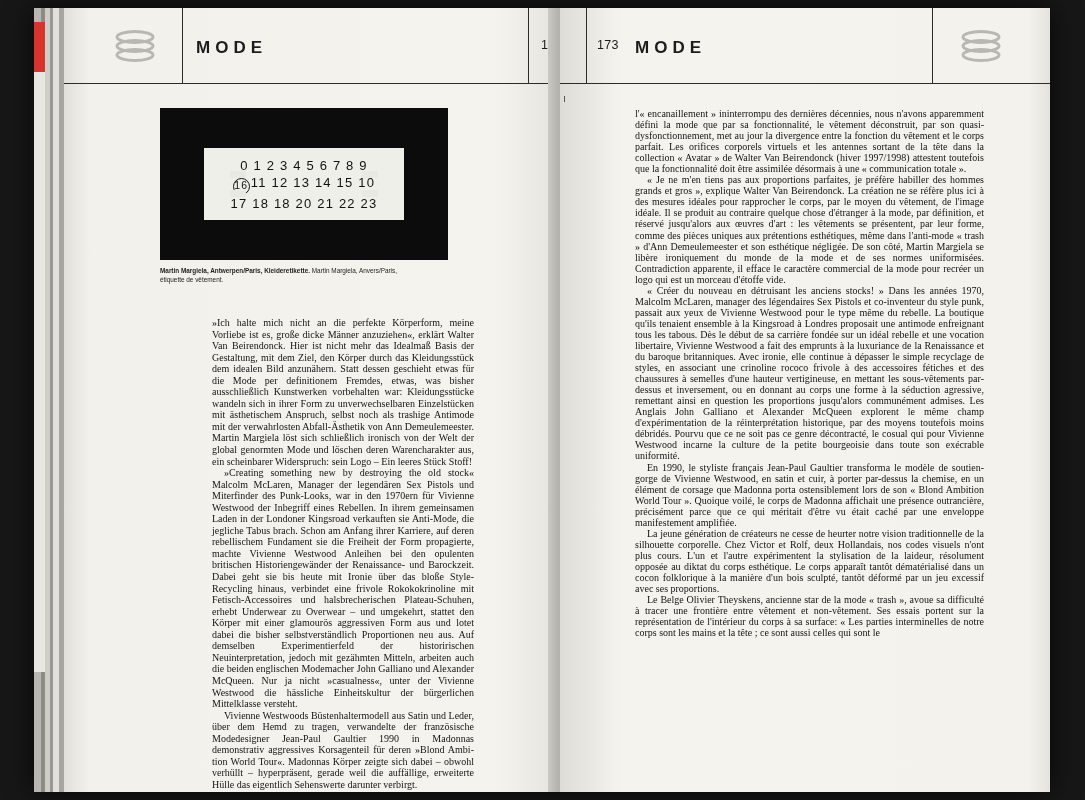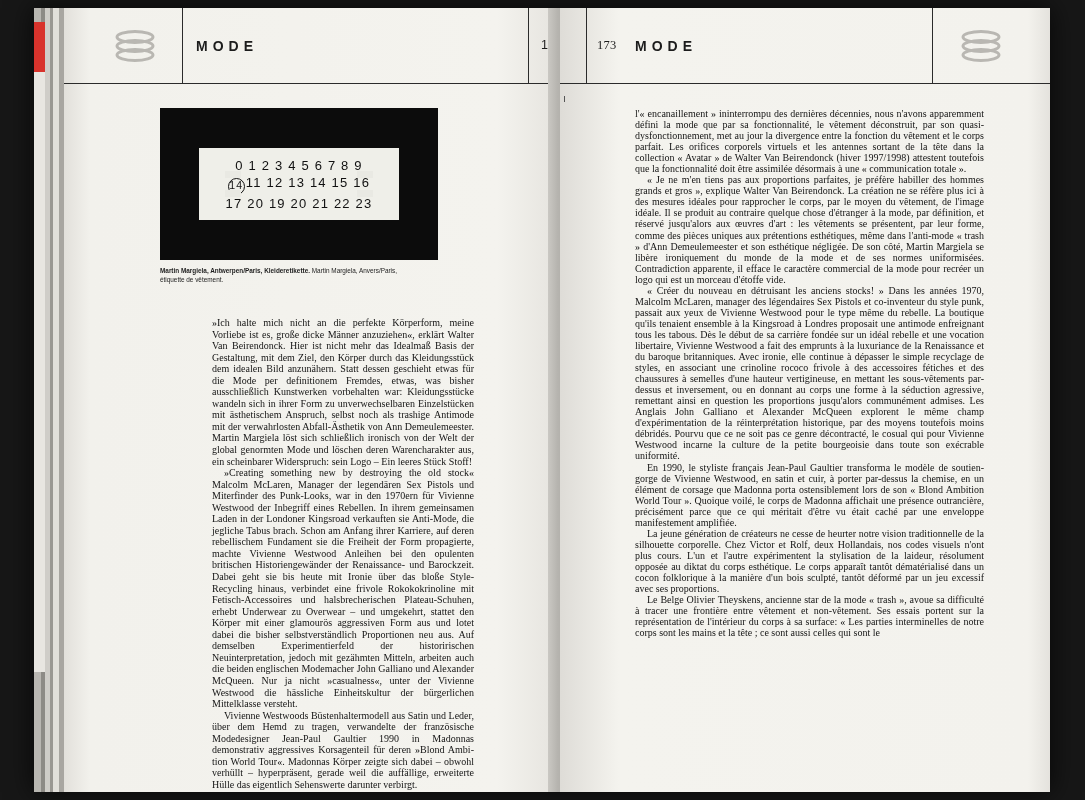--- a/index.html
+++ b/index.html
@@ -37,34 +37,34 @@
   .gutter{position:absolute;left:514px;top:0;width:24px;height:784px;
     background:linear-gradient(to right,#cac8c3,#b6b4af 40%,#b2b0ab 55%,#cecbc6 100%);}
 
   
   .hdr{position:absolute;left:0;right:0;top:0;height:76px;}
   .hdr .rule{position:absolute;left:0;right:0;bottom:0;height:1px;background:#2b2b2b;}
   .hdr .vrule{position:absolute;top:0;bottom:0;width:1px;background:#2b2b2b;}
 
   .mode-word{
     position:absolute;font-family:"Liberation Sans", sans-serif;
-    font-size:14px;letter-spacing:5px;font-weight:700;color:#1c1c1c;
+    font-size:17px;letter-spacing:5px;font-weight:700;color:#1c1c1c;
   }
   .folio{
     position:absolute;font-family:"Liberation Sans", sans-serif;
     font-size:12.5px;color:#1c1c1c;letter-spacing:.3px;
   }
 
   
   .logo{position:absolute;width:54px;height:40px;}
   .logo svg{display:block;}
 
   
   .figure{
-    position:absolute;left:96px;top:100px;width:278px;height:152px;background:#0c0c0c;
+    position:absolute;left:96px;top:100px;width:278px;height:152px;background:#0c0c0c;padding-left:10px;
   }
   .label-strip{
     position:absolute;left:50%;top:50%;transform:translate(-50%,-50%);
     width:200px;height:72px;background:#efefe9;
     display:flex;align-items:center;justify-content:center;
   }
   .label-strip .nums{
     font-family:"Liberation Sans", sans-serif;font-size:13px;color:#111;
     line-height:17px;text-align:center;letter-spacing:1.2px;
   }
@@ -131,22 +131,22 @@
           </svg>
         </div>
         <div class="mode-word" style="left:132px;top:30px;">MODE</div>
         <div class="folio" style="left:477px;top:30px;">172</div>
       </div>
 
       <div class="figure">
         <div class="label-strip">
           <div class="nums">
             <span>0 1 2 3 4 5 6 7 8 9</span><br>
-            <span class="ring">14</span><span>11 12 13 14 15 16</span><br>
-            <span>17 20 19 20 21 22 23</span>
+            <span class="ring">16</span><span>11 12 13 14 15 10</span><br>
+            <span>17 18 18 20 21 22 23</span>
           </div>
           <div class="tab tl"></div>
           <div class="tab tr"></div>
           <div class="tab bl"></div>
           <div class="tab br"></div>
         </div>
       </div>
 
       <div class="caption">
         <b>Martin Margiela, Antwerpen/Paris, Kleideretikette.</b><span> Martin Margiela, Anvers/Paris, étiquette de vêtement.</span>
@@ -159,21 +159,21 @@
       </div>
     </div>
 
     <div class="gutter"></div>
 
     <div class="page page-right">
       <div class="hdr">
         <div class="rule"></div>
         <div class="vrule" style="left:26px;"></div>
         <div class="vrule" style="left:372px;"></div>
-        <div class="folio" style="left:37px;top:30px;font-family:Liberation Serif, serif;">173</div>
+        <div class="folio" style="left:37px;top:30px;">173</div>
         <div class="mode-word" style="left:75px;top:30px;">MODE</div>
         <div class="logo" style="left:394px;top:18px;">
           <svg width="54" height="40" viewBox="0 0 54 40">
             <ellipse cx="27" cy="11" rx="18" ry="5.5" fill="none" stroke="#b9b7b2" stroke-width="3"></ellipse>
             <ellipse cx="27" cy="20" rx="18" ry="5.5" fill="none" stroke="#b9b7b2" stroke-width="3"></ellipse>
             <ellipse cx="27" cy="29" rx="18" ry="5.5" fill="none" stroke="#b9b7b2" stroke-width="3"></ellipse>
           </svg>
         </div>
       </div>
     </div>

